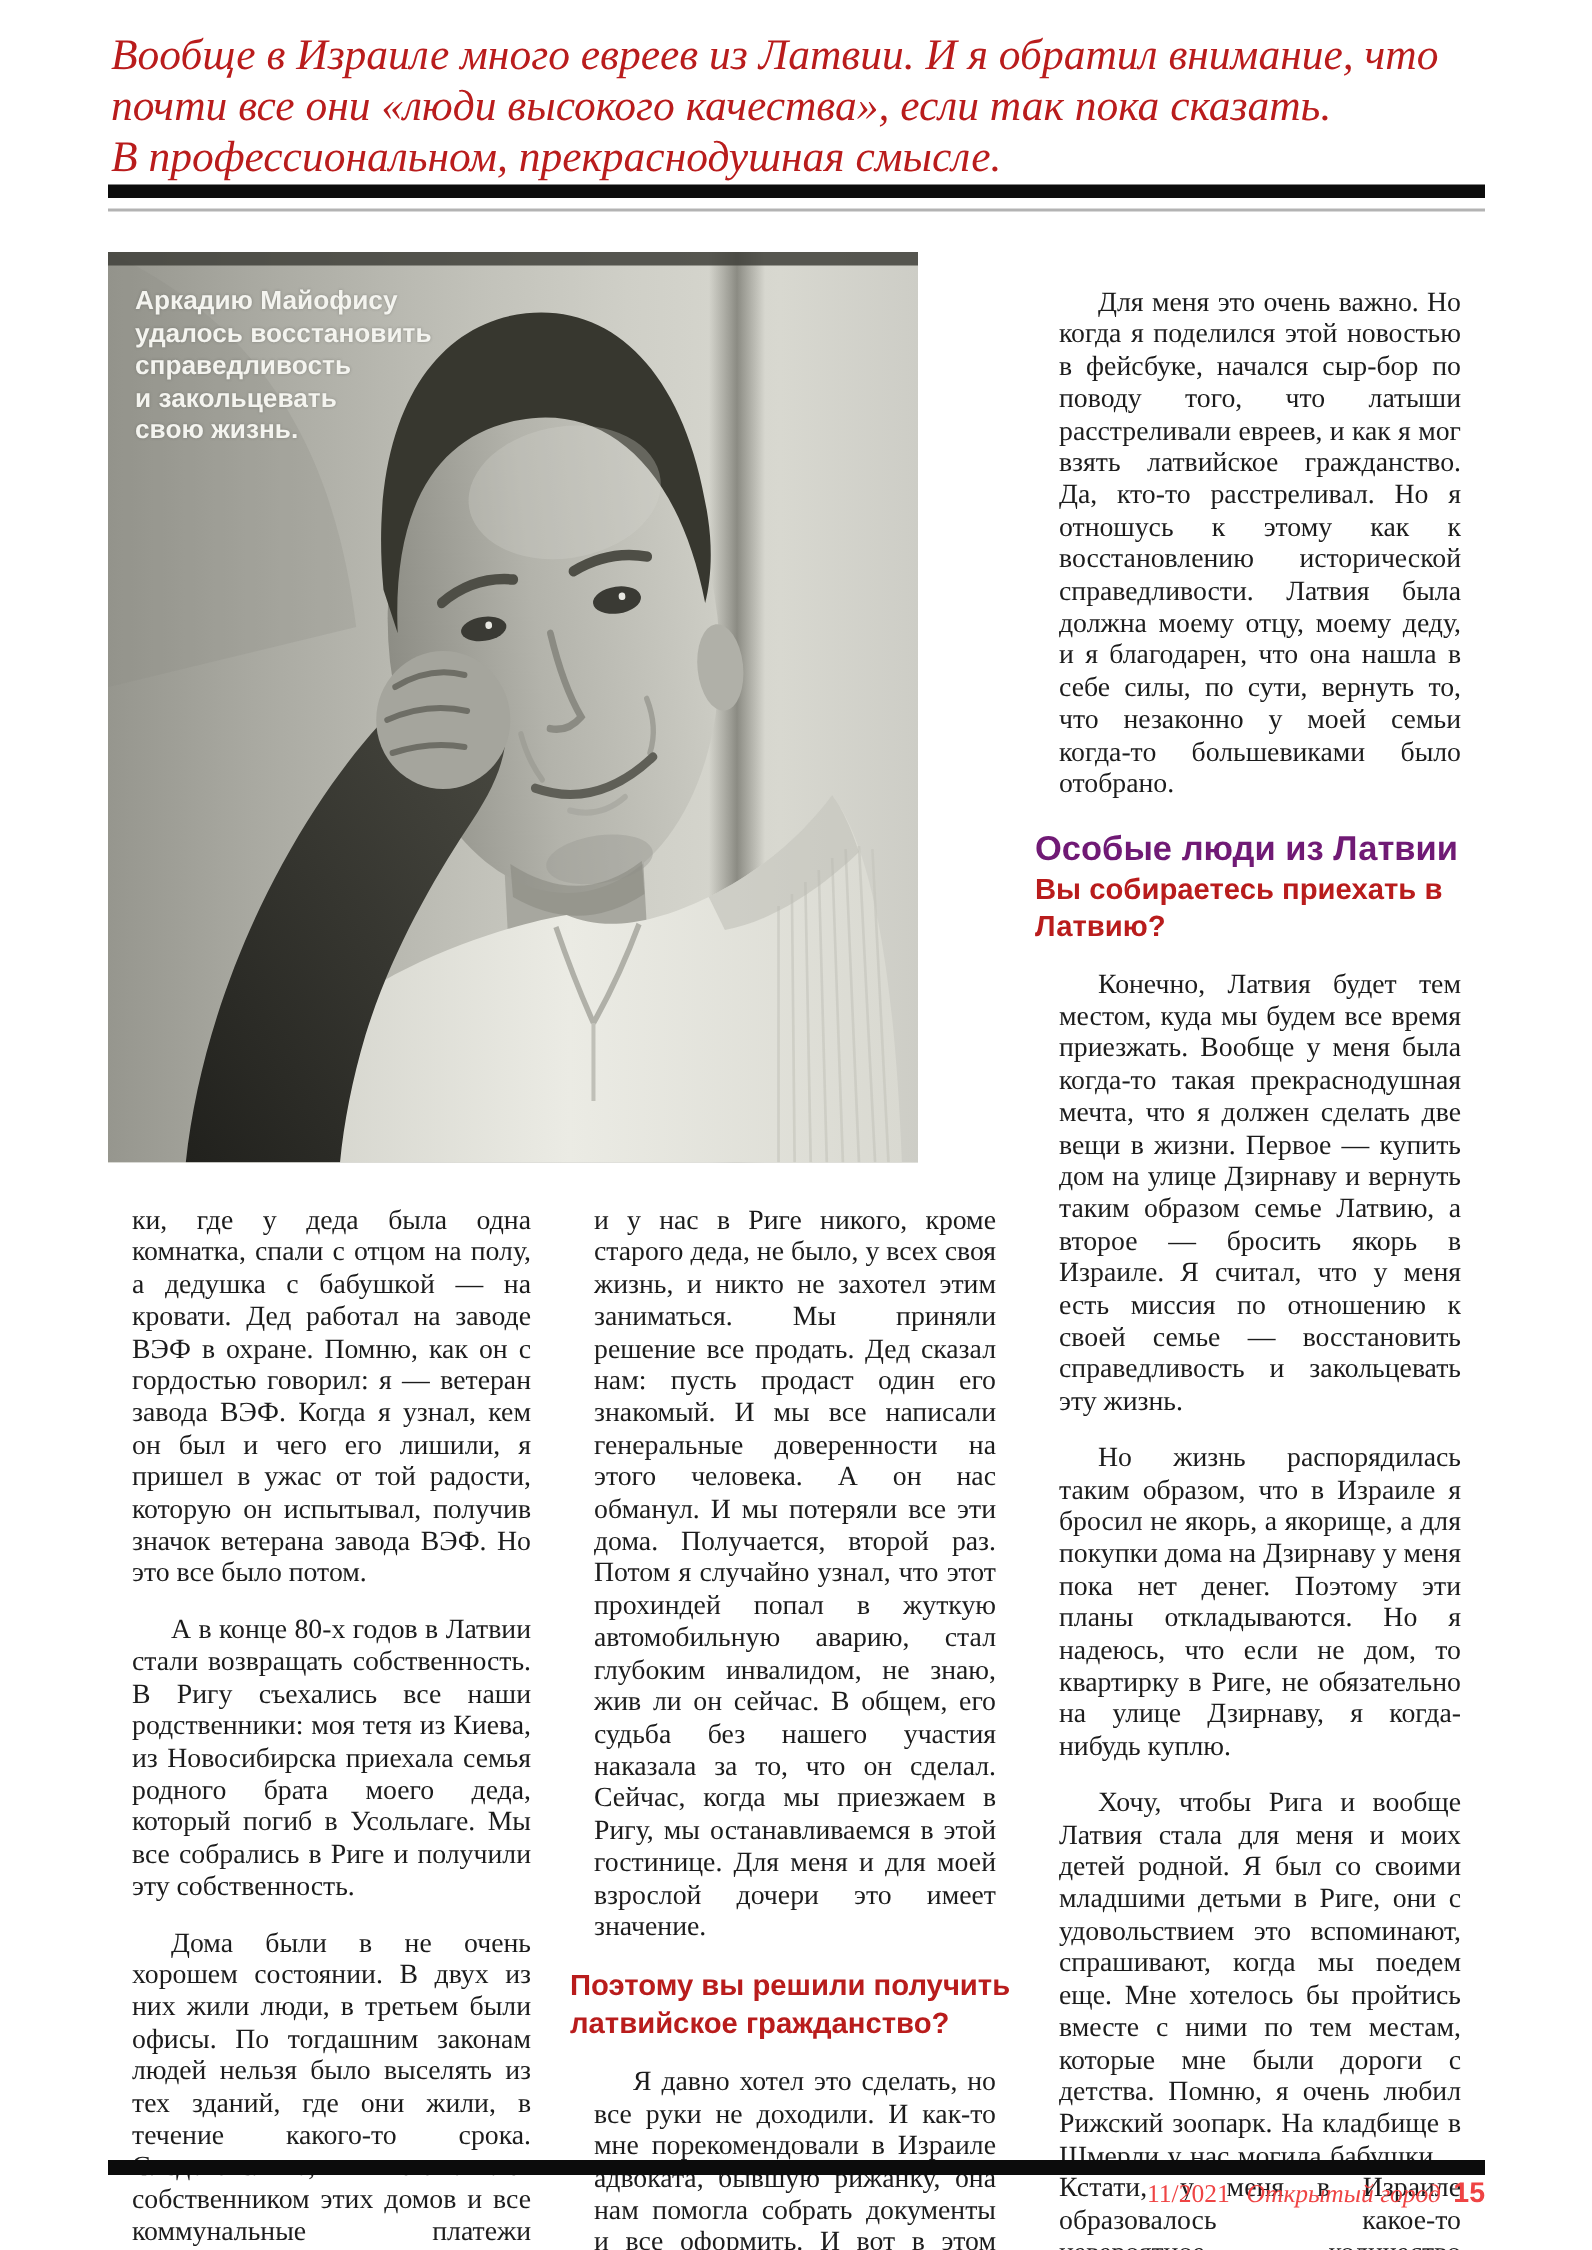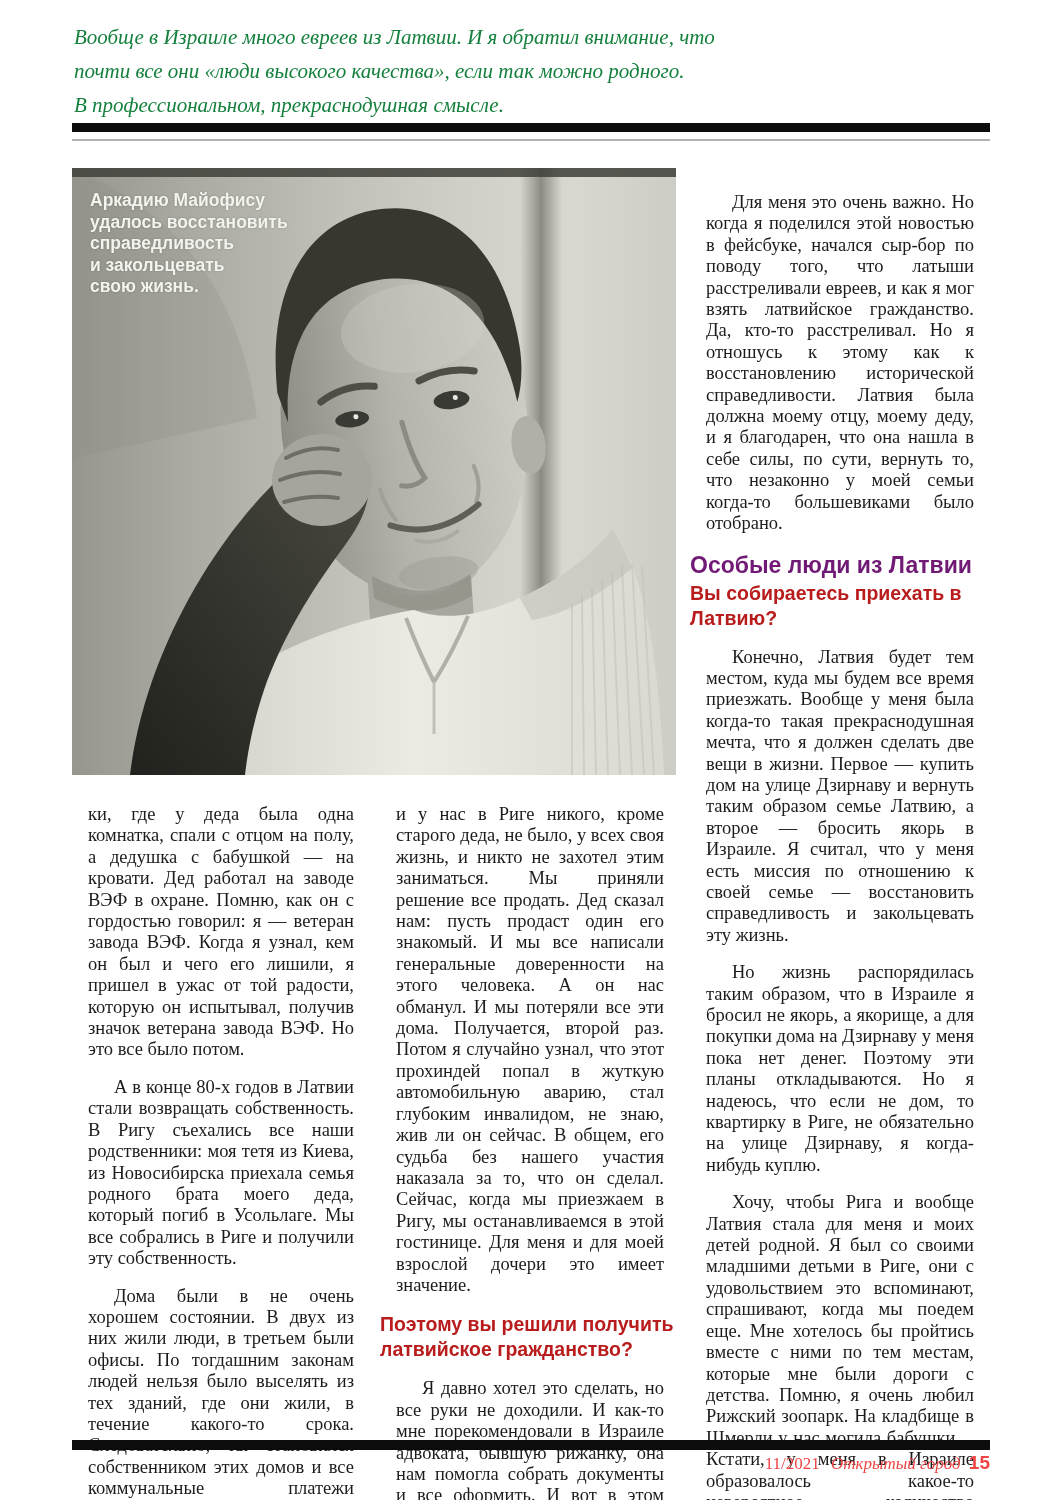--- a/index.html
+++ b/index.html
@@ -8,29 +8,29 @@
     width:1061px;height:1500px;
     background:#ffffff;
     font-family:"Liberation Serif", serif;
     color:#1c1c1c;
     overflow:hidden;
   }
   
   .pull-quote{
     position:absolute;left:74px;top:20px;width:916px;
     font-style:italic;
-    font-size:21px;line-height:34px;
-    color:#15803d;
+    font-size:29px;line-height:34px;
+    color:#b91c1c;
   }
   .rule-thick{position:absolute;left:72px;width:918px;height:9px;background:#0c0c0c;}
   .rule-thick.top{top:123px;}
   .rule-thin{position:absolute;left:72px;top:139px;width:918px;height:2px;background:#b3b3b3;}
   
   .photo{
-    position:absolute;left:72px;top:168px;width:604px;height:607px;
+    position:absolute;left:72px;top:168px;width:540px;height:607px;
     background:#c4c4bc;overflow:hidden;
   }
   .photo svg{display:block;width:100%;height:100%;}
   .photo-caption{
     position:absolute;left:18px;top:22px;width:280px;
     font-family:"Liberation Sans", sans-serif;
     font-weight:bold;
     font-size:17.5px;line-height:21.5px;
     color:#f4f4ef;
     text-shadow:0 0 2px rgba(60,60,58,.35);
@@ -86,21 +86,21 @@
     font-weight:bold;font-size:19px;margin-left:4px;
   }
 </style>
 </head>
 <body>
 
 <div class="page">
 
   <div class="pull-quote">
     <div>Вообще в Израиле много евреев из Латвии. И я обратил внимание, что</div>
-    <div>почти все они «люди высокого качества», если так можно родного.</div>
+    <div>почти все они «люди высокого качества», если так пока сказать.</div>
     <div>В профессиональном, прекраснодушная смысле.</div>
   </div>
   <div class="rule-thick top"></div>
   <div class="rule-thin"></div>
 
   <div class="photo">
     <svg viewBox="0 0 604 607" preserveAspectRatio="none">
       <defs>
         <linearGradient id="bg" x1="0" y1="0" x2="1" y2="0">
           <stop offset="0" stop-color="#96968e"></stop>

